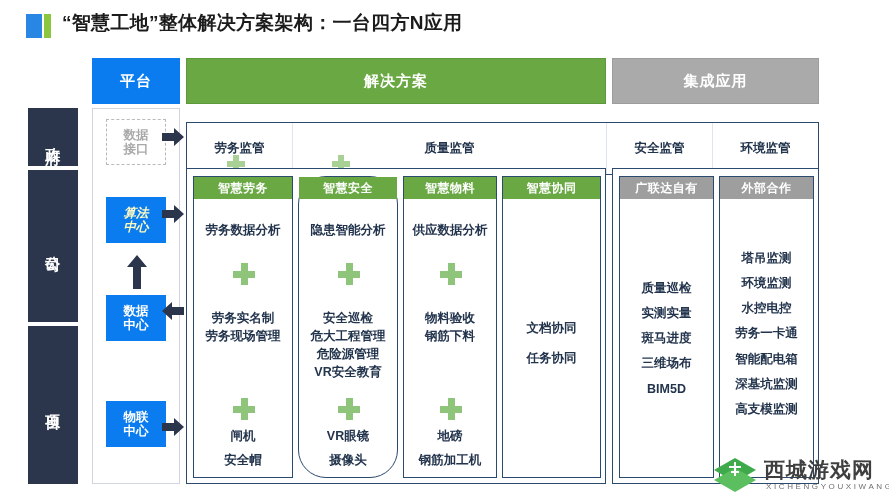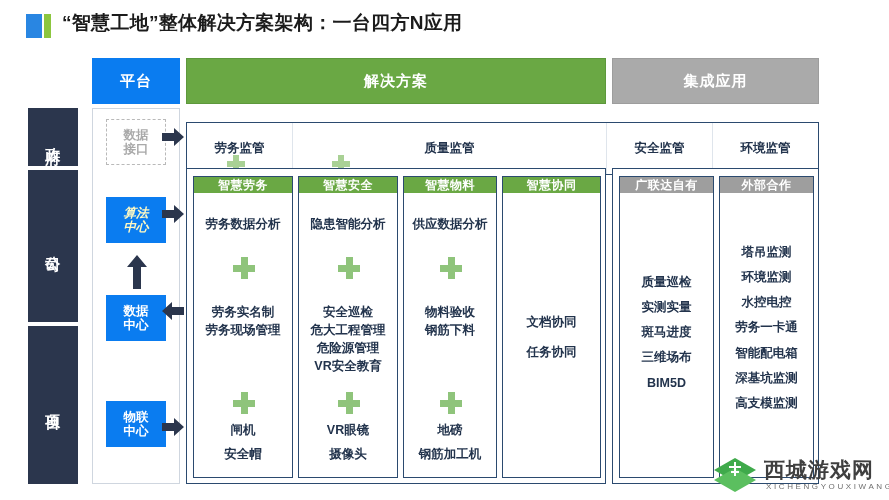--- a/index.html
+++ b/index.html
@@ -62,21 +62,21 @@
   .gov-cell:last-child { border-right:none; }
 
   .sol-frame { position:absolute; left:186px; top:168px; width:420px; height:316px;
                background:#fff; border:1px solid #2b4a6f; }
   .app-frame { position:absolute; left:612px; top:168px; width:207px; height:316px;
                background:#fff; border:1px solid #2b4a6f; }
 
   
   .col { position:absolute; top:7px; height:302px; background:#fff;
          border:1px solid #2b4a6f; }
-  .col-head { height:16px; background:#6aa844; color:#fff; font-size:12px;
+  .col-head { height:22px; background:#6aa844; color:#fff; font-size:12px;
               font-weight:bold; display:flex; align-items:center;
               justify-content:center; letter-spacing:0.5px; }
   .col-head.gray { background:#9e9e9e; }
   .col-body { position:relative; height:282px; }
 
   .item { text-align:center; font-size:12.5px; color:#23344d; font-weight:bold;
           line-height:1.45; white-space:nowrap; }
   .plus { width:22px; height:22px; margin:0 auto; position:relative; }
   .plus::before, .plus::after { content:""; position:absolute; background:#8fc47b; }
   .plus::before { left:7.5px; top:0; width:7px; height:22px; }
@@ -196,21 +196,21 @@
           <div class="item">劳务现场管理</div>
         </div>
         <div class="plus" style="position:absolute; left:39px; top:199px;"></div>
         <div class="stack" style="top:228px;">
           <div class="item">闸机</div>
           <div class="item" style="margin-top:6px;">安全帽</div>
         </div>
       </div>
     </div>
 
-    <div class="col" style="left:111px; width:100px;">
+    <div class="col" style="left:111px; width:100px;border-radius:28px;">
       <div class="col-head">智慧安全</div>
       <div class="col-body">
         <div class="stack" style="top:22px;">
           <div class="item">隐患智能分析</div>
         </div>
         <div class="plus" style="position:absolute; left:39px; top:64px;"></div>
         <div class="stack" style="top:110px;">
           <div class="item">安全巡检</div>
           <div class="item">危大工程管理</div>
           <div class="item">危险源管理</div>

